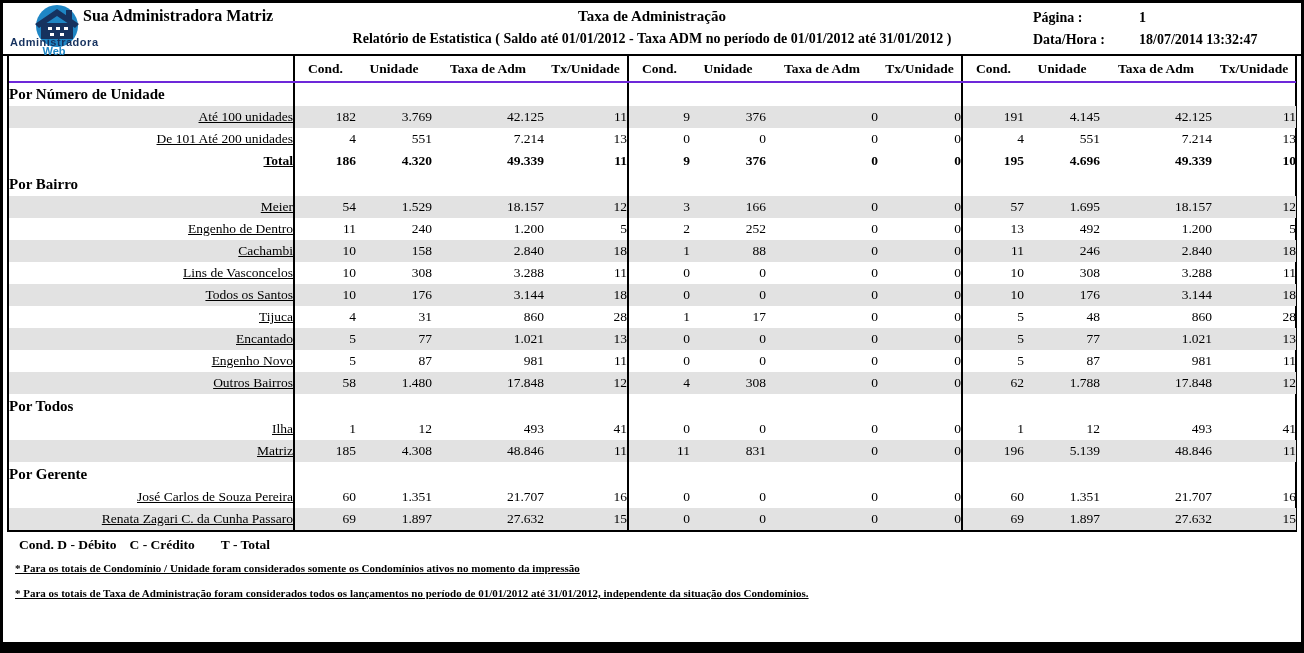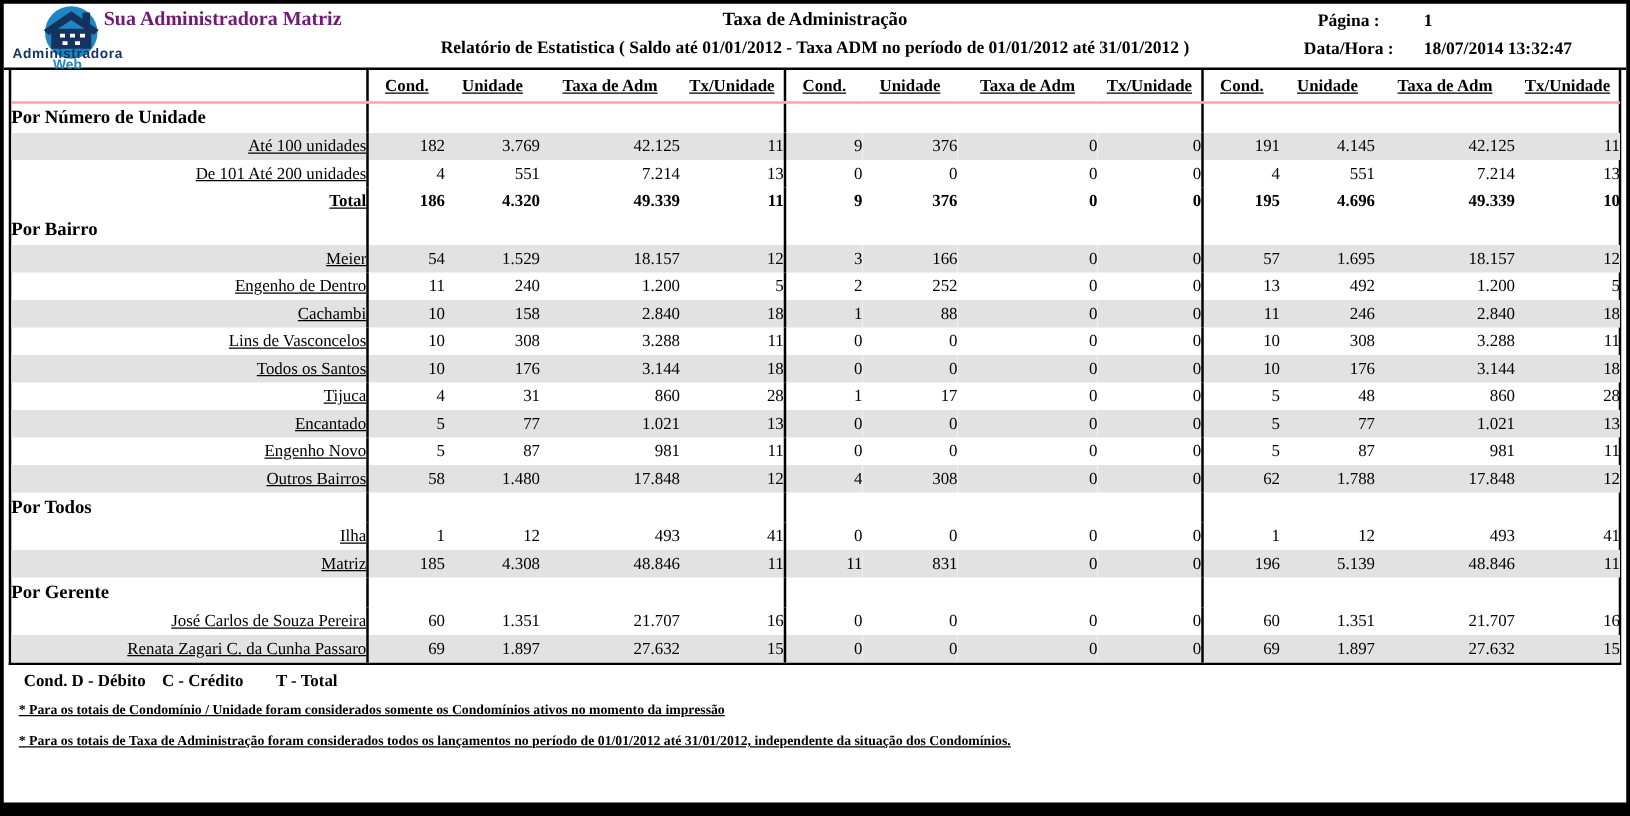--- a/index.html
+++ b/index.html
@@ -5,34 +5,34 @@
   * { box-sizing: border-box; }
   html,body { margin:0; padding:0; background:#888; }
   body { width:1304px; height:653px; font-family:"Liberation Serif","DejaVu Serif",serif; }
   .page {
     position:relative; width:1304px; height:653px; background:#fff;
     border:3px solid #000; border-bottom:11px solid #000; overflow:hidden;
   }
   
   .rpt-header { position:relative; height:53px; border-bottom:2px solid #000; }
   .logo { position:absolute; left:6px; top:1px; width:90px; height:69px; }
-  .company { position:absolute; left:80px; top:4px; font-size:16px; font-weight:bold; color:#701a75; }
+  .company { position:absolute; left:80px; top:4px; font-size:16px; font-weight:bold; color:#000000; }
   .title { position:absolute; left:0; right:0; top:5px; text-align:center; font-size:15px; font-weight:bold; }
   .subtitle { position:absolute; left:0; right:0; top:28px; text-align:center; font-size:14px; font-weight:bold; }
   .meta { position:absolute; right:16px; top:4px; font-size:14px; font-weight:bold; }
   .mrow { display:grid; grid-template-columns:92px 160px; line-height:22px; }
-  .mrow .mlabel { text-align:center; }
+  .mrow .mlabel { text-align:left; }
   .mrow .mvalue { text-align:left; padding-left:14px; }
   
   .tablewrap { margin:0 4px; border:2px solid #000; border-top:none; }
   table.rpt { width:100%; border-collapse:collapse; table-layout:fixed; }
   table.rpt td, table.rpt th { padding:0; margin:0; overflow:hidden; white-space:nowrap; }
   th.group { font-size:17px; font-weight:bold; text-align:center; height:26px; vertical-align:middle; }
   th.colh  { font-size:13.5px; font-weight:bold; text-align:center; height:26px; vertical-align:middle; }
-  tr.colhrow th { border-bottom:2px solid #fca5a5;text-decoration:underline; }
+  tr.colhrow th { border-bottom:2px solid #6d28d9; }
   .gb { border-left:2px solid #000; }
   td.sec { font-size:15px; font-weight:bold; text-align:left; padding-left:8px; height:24px; vertical-align:middle; }
   tr.datarow td { height:22px; font-size:13.5px; vertical-align:middle; }
   td.lbl { text-align:right; padding-right:3px;text-decoration:underline; }
   td.val { text-align:right; }
   td.c0 { padding-right:16px; }
   td.c1 { padding-right:14px; }
   td.c2 { padding-right:30px; }
   td.c3 { padding-right:24px; }
   tr.shaded td { background:#e2e2e2; }

